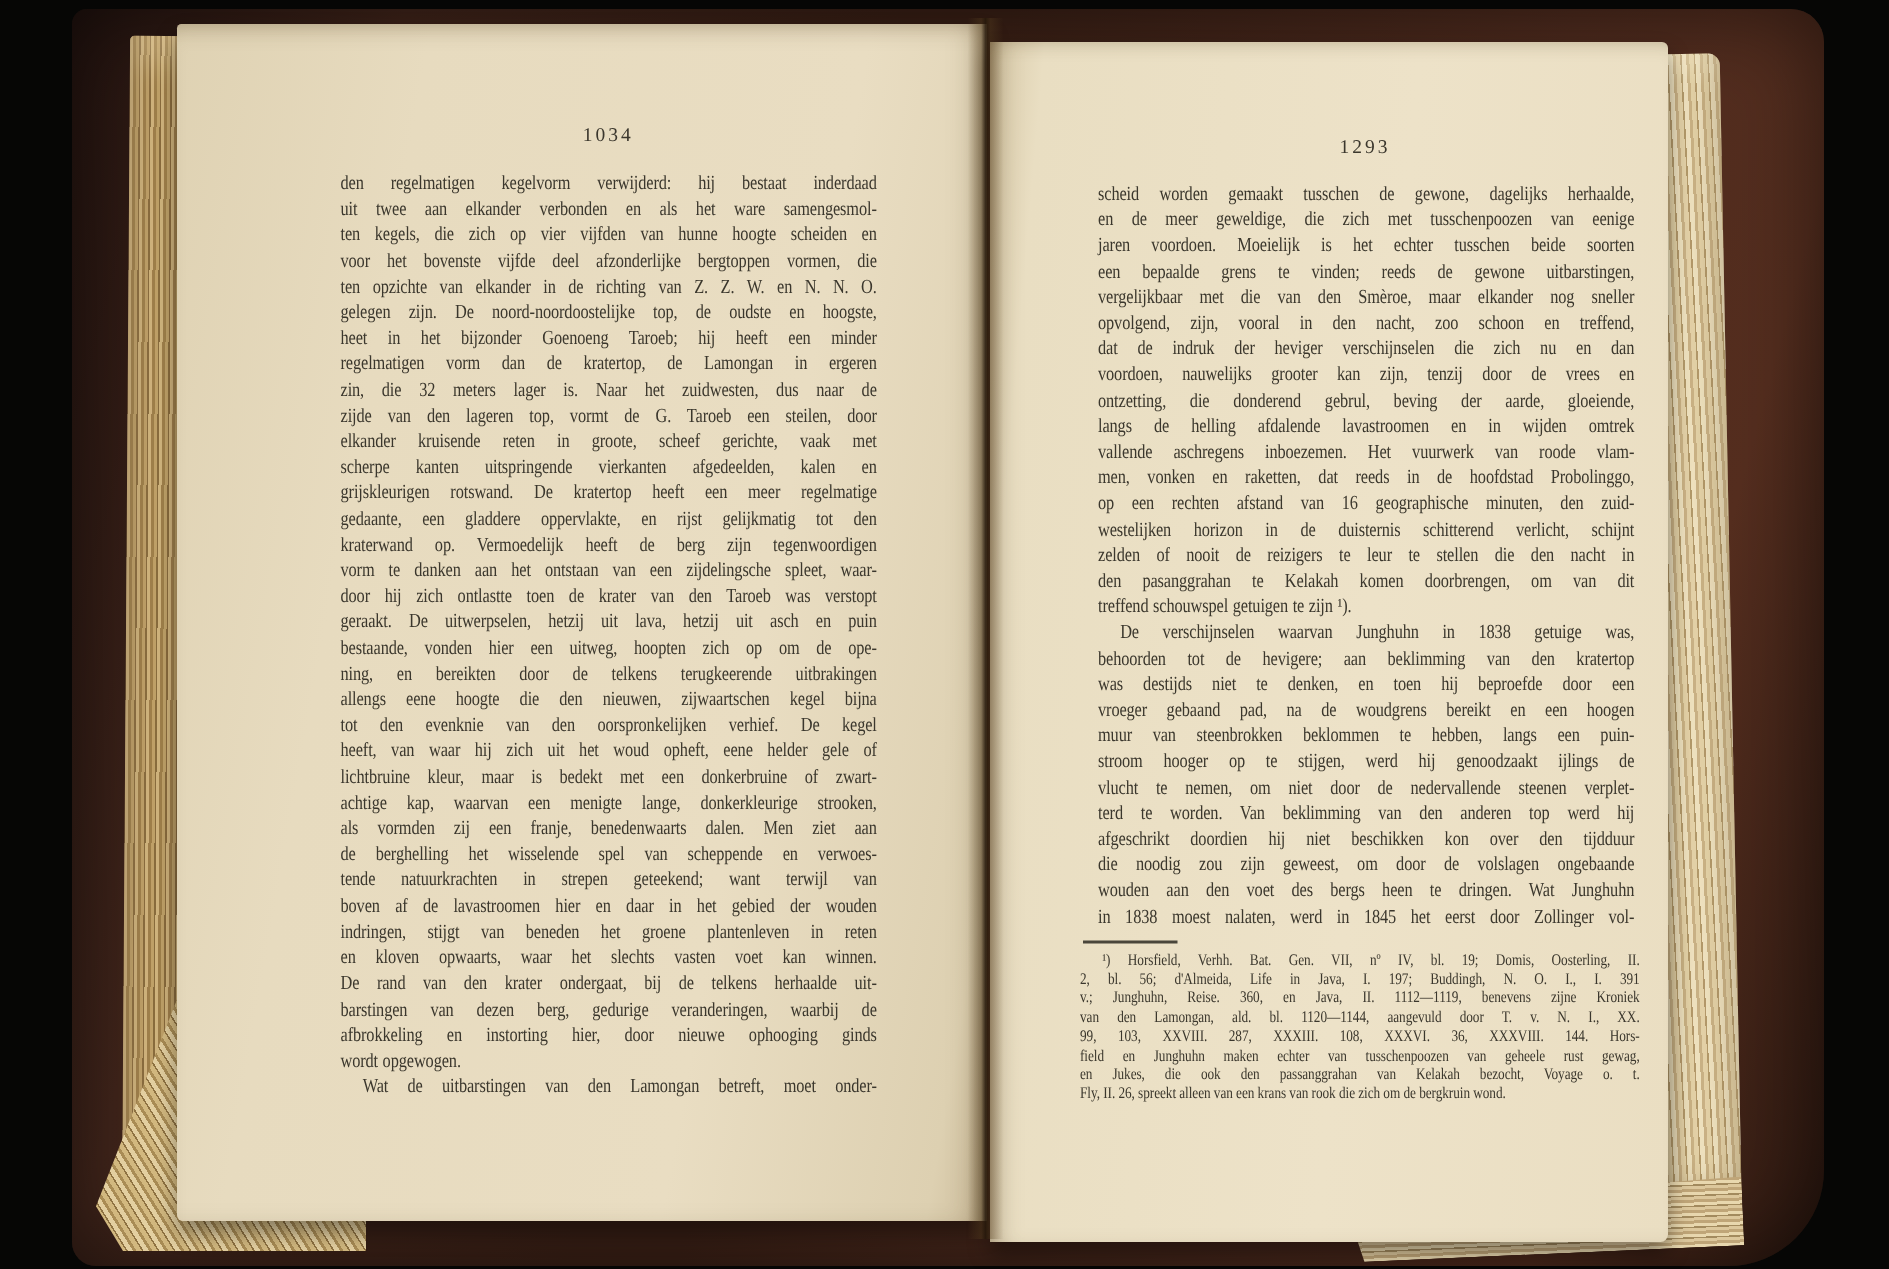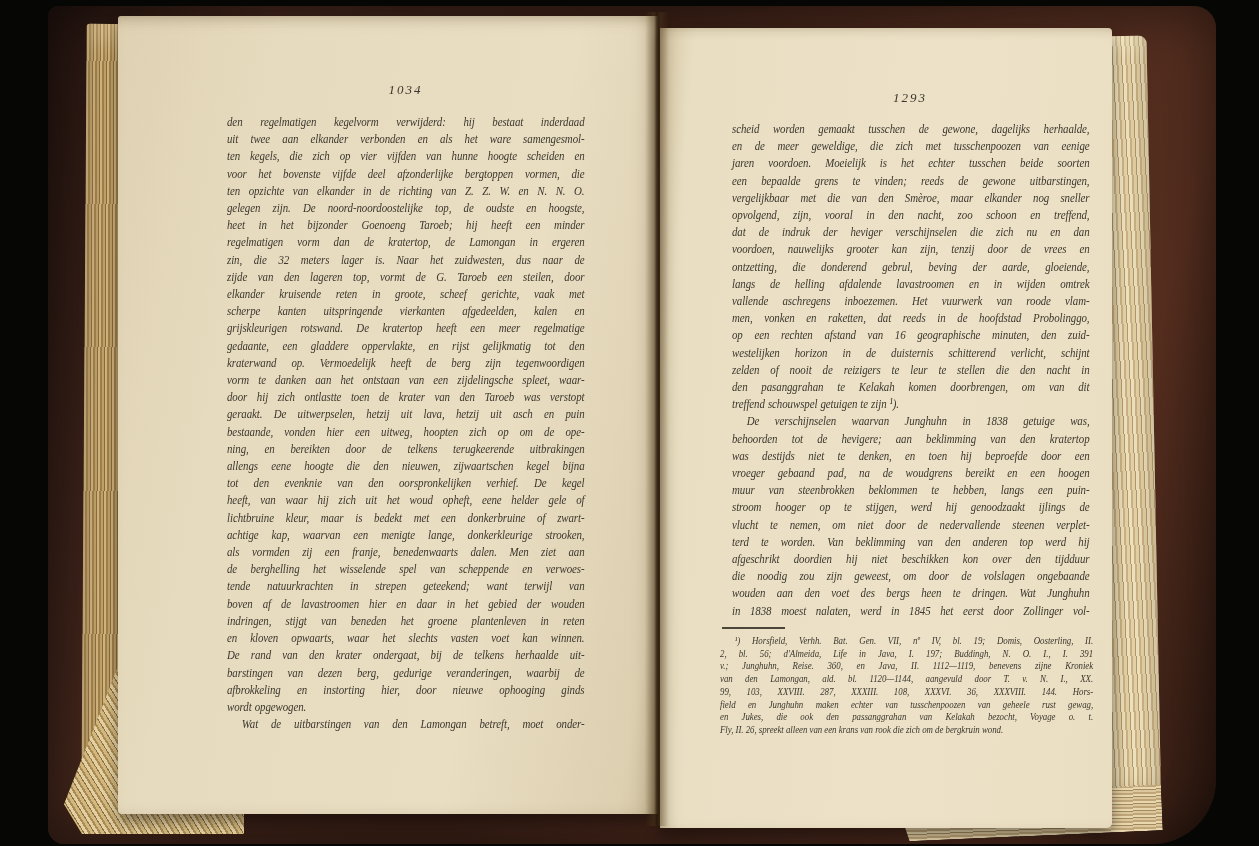--- a/index.html
+++ b/index.html
@@ -1,20 +1,19 @@
 <!DOCTYPE html>
 <html><head>
 <meta charset="utf-8">
 <style>
   html,body{margin:0;padding:0;background:#000;}
   .photo{
     position:relative;width:1259px;height:846px;overflow:hidden;
     background:#060605;
     font-family:"Liberation Serif","DejaVu Serif",serif;
-    font-style:italic;
   }
   
   .cover{
     position:absolute;left:48px;top:6px;width:1168px;height:838px;
     background:linear-gradient(105deg,#241410 0%,#41251b 16%,#38201624 40%,#3a2016 45%,#4e2b1e 72%,#552e1f 86%,#2c1810 100%);
     background-color:#3a2016;
     border-radius:10px 22px 64px 16px;
     box-shadow:inset 0 0 60px rgba(0,0,0,.55);
   }
   .edges-left{

